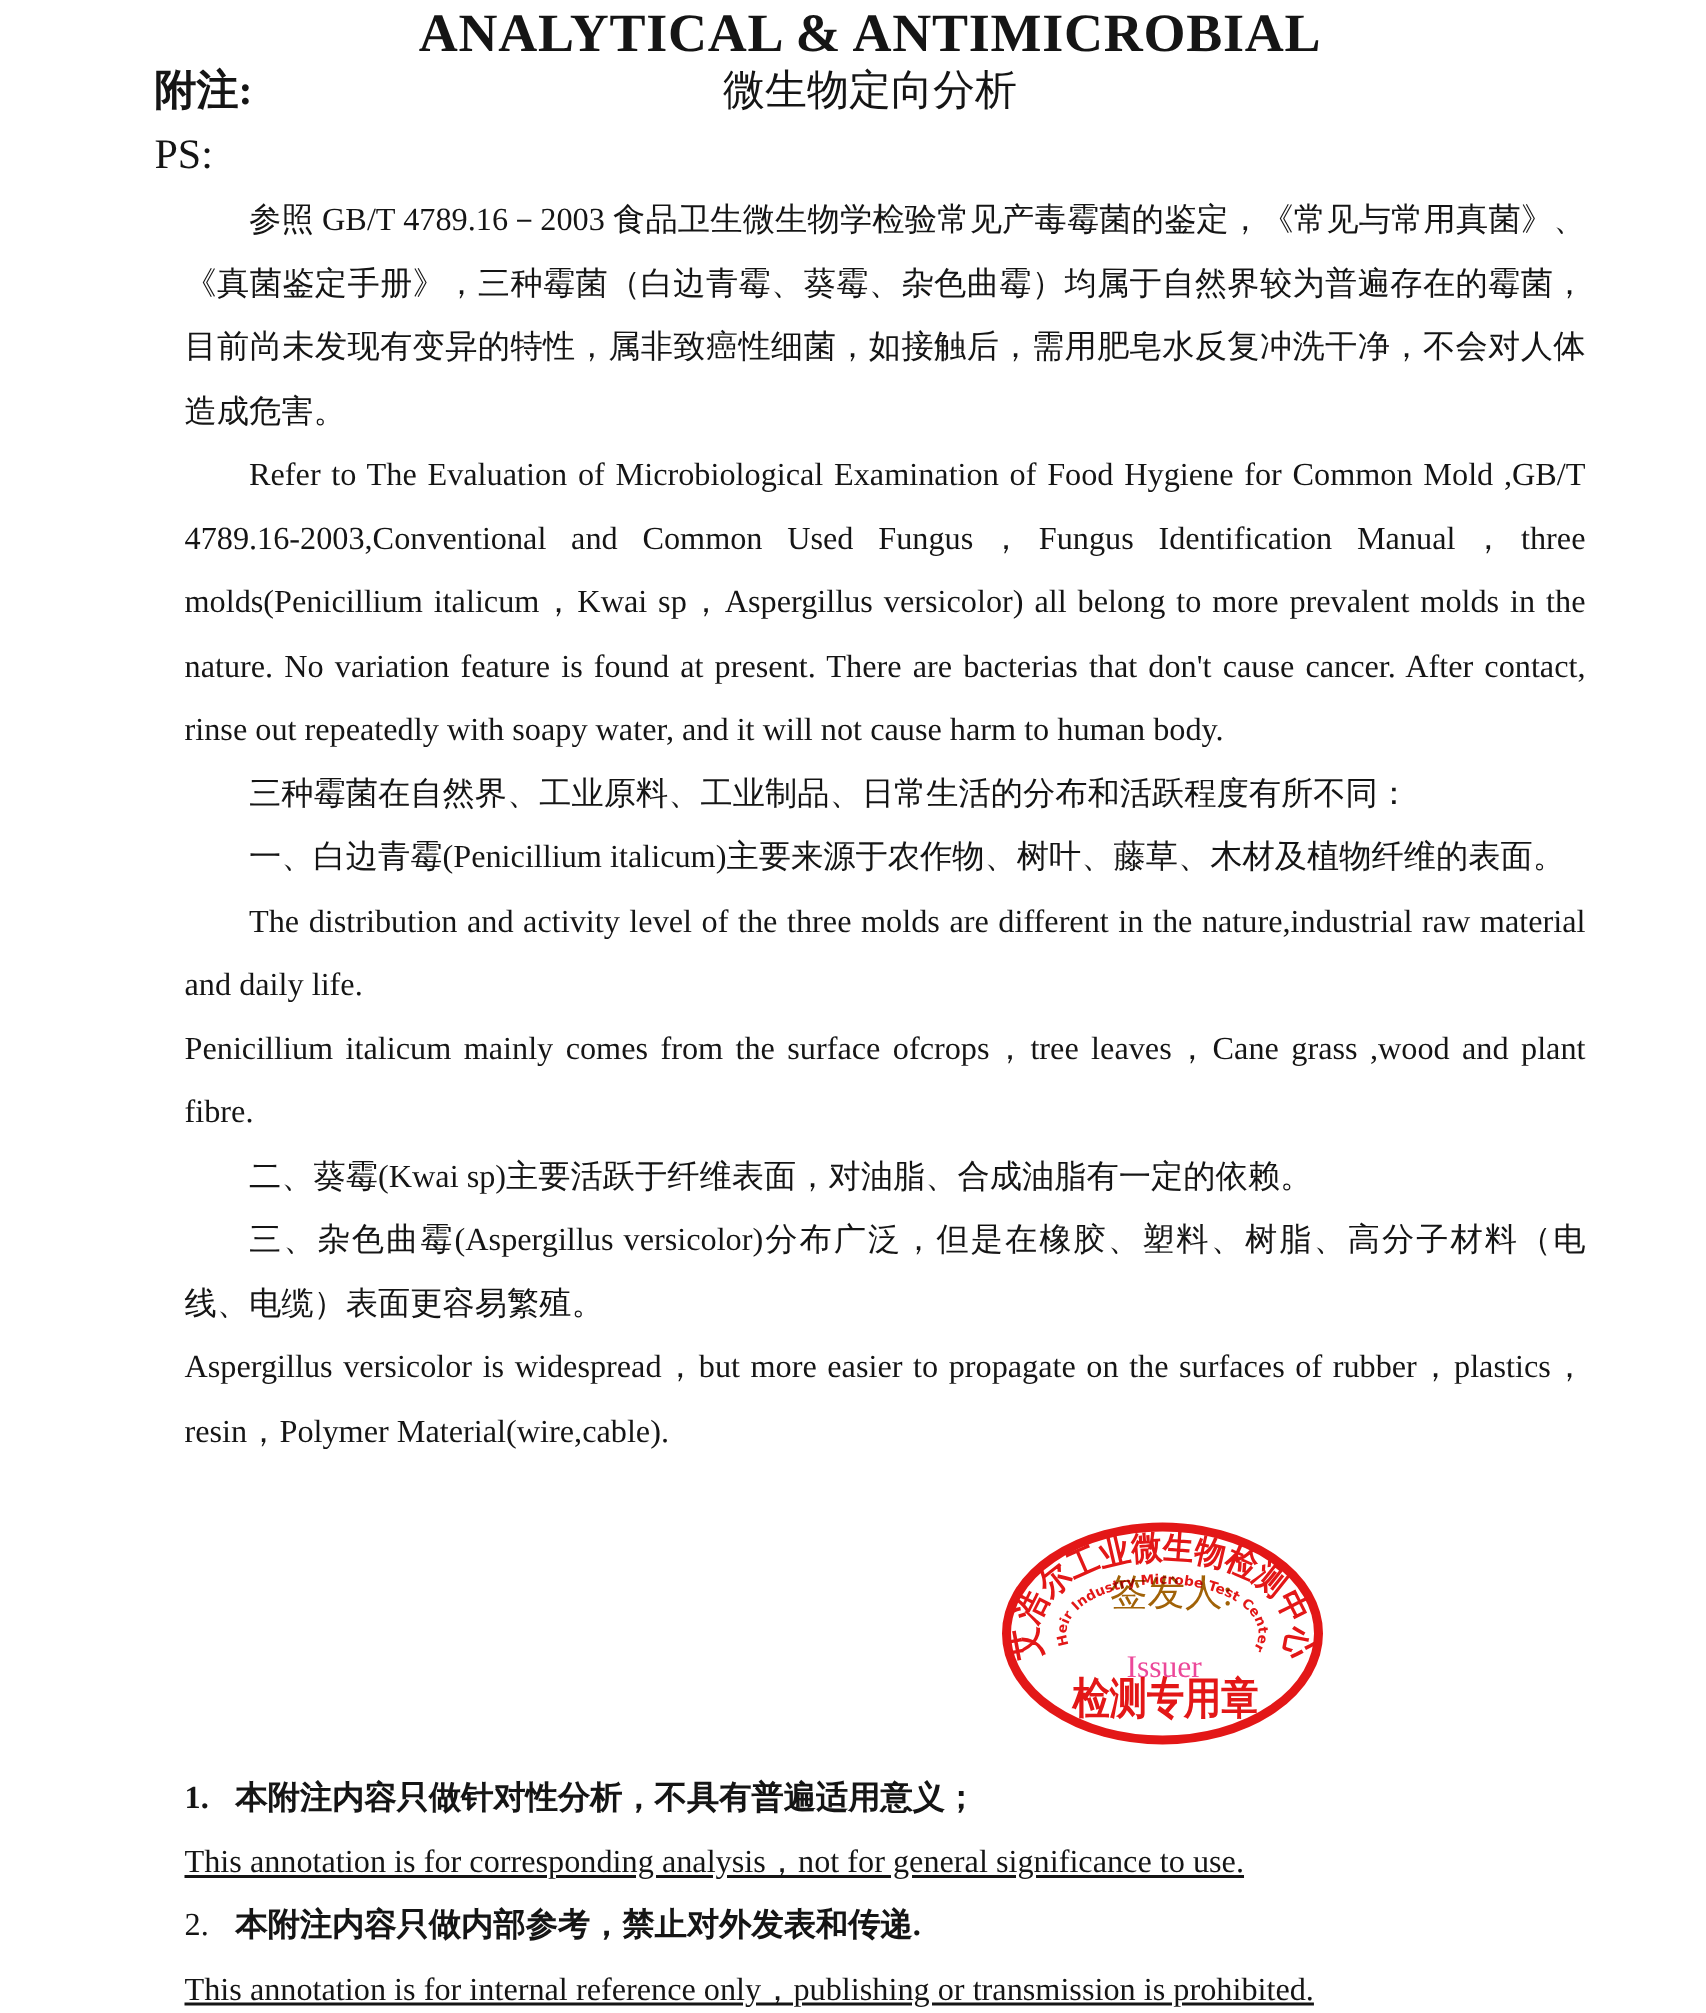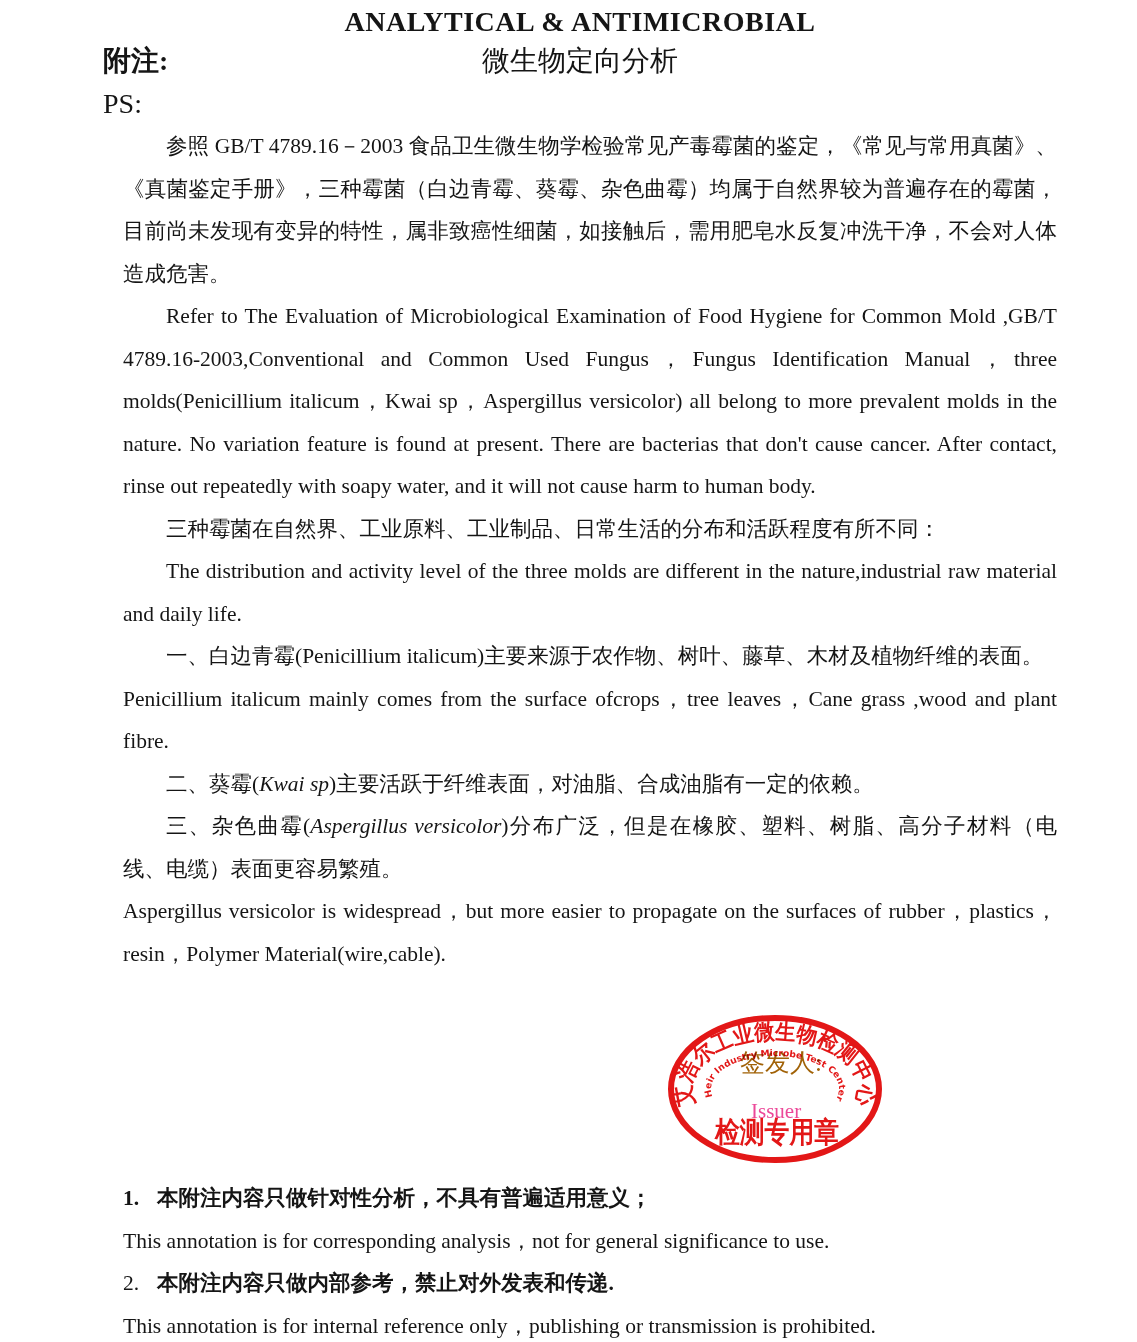--- a/index.html
+++ b/index.html
@@ -14,42 +14,42 @@
     color: #151515;
   }
   .content {
     position: absolute;
     left: 103px;
     top: 0;
     width: 954px;
   }
   .doc-title {
     margin-top: 4px;
-    font-size: 28px;
+    font-size: 36px;
     line-height: 36px;
     text-align: center;
     letter-spacing: 0.5px;
     white-space: nowrap;
   }
   .line { font-size: 28px; line-height: 42.5px; }
   .row { position: relative; }
   .row .left-label { font-weight: bold; }
   .row .centered {
     position: absolute; left: 0; right: 0;
     text-align: center; font-weight: normal;
   }
   .body p { font-size: 21.5px; line-height: 42.5px; text-align: justify; margin-left: 20px; }
   .indent { text-indent: 2em; }
   .no-justify { text-align: left !important; }
-  .it { font-style: italic; }
+  .it { }
   .stamp-spacer { height: 202px; }
   .note-cn { font-weight: bold; text-align: left !important; }
   .note-num { display: inline-block; min-width: 34px; font-weight: bold; }
   .note-num.regular { font-weight: normal; }
-  .note-en { font-weight: normal; text-align: left !important; }
+  .note-en { font-weight: normal; text-align: left !important; text-decoration: underline; }
   
   .issuer-cn {
     position: absolute; left: 740px; top: 1048px;
     font-size: 25px; line-height: 30px; color: #a16207;
   }
   .issuer-en {
     position: absolute; left: 751px; top: 1098px;
     font-size: 21px; line-height: 26px; color: #ec4899;
   }
   
@@ -73,23 +73,23 @@
       <span class="left-label">附注:</span>
       <span class="centered">微生物定向分析</span>
     </div>
 
     <div class="line">PS:</div>
 
     <div class="body">
       <p class="indent">参照 GB/T 4789.16－2003 食品卫生微生物学检验常见产毒霉菌的鉴定，《常见与常用真菌》、《真菌鉴定手册》，三种霉菌（白边青霉、葵霉、杂色曲霉）均属于自然界较为普遍存在的霉菌，目前尚未发现有变异的特性，属非致癌性细菌，如接触后，需用肥皂水反复冲洗干净，不会对人体造成危害。</p>
       <p class="indent">Refer to The Evaluation of Microbiological Examination of Food Hygiene for Common Mold ,GB/T 4789.16-2003,Conventional and Common Used Fungus，Fungus Identification Manual，three molds(Penicillium italicum，Kwai sp，Aspergillus versicolor) all belong to more prevalent molds in the nature. No variation feature is found at present. There are bacterias that don't cause cancer. After contact, rinse out repeatedly with soapy water, and it will not cause harm to human body.</p>
       <p class="indent no-justify">三种霉菌在自然界、工业原料、工业制品、日常生活的分布和活跃程度有所不同：</p>
+      <p class="indent no-justify">一、白边青霉(Penicillium italicum)主要来源于农作物、树叶、藤草、木材及植物纤维的表面。</p>
+
       <p class="indent">The distribution and activity level of the three molds are different in the nature,industrial raw material and daily life.</p>
-
-      <p class="indent no-justify">一、白边青霉(Penicillium italicum)主要来源于农作物、树叶、藤草、木材及植物纤维的表面。</p>
       <p>Penicillium italicum mainly comes from the surface ofcrops，tree leaves，Cane grass ,wood and plant fibre.</p>
 
       <p class="indent no-justify"><span>二、葵霉(</span><span class="it">Kwai sp</span><span>)主要活跃于纤维表面，对油脂、合成油脂有一定的依赖。</span></p>
 
       <p class="indent"><span>三、杂色曲霉(</span><span class="it">Aspergillus versicolor</span><span>)分布广泛，但是在橡胶、塑料、树脂、高分子材料（电线、电缆）表面更容易繁殖。</span></p>
       <p>Aspergillus versicolor is widespread，but more easier to propagate on the surfaces of rubber，plastics，resin，Polymer Material(wire,cable).</p>
 
       <div class="stamp-spacer"></div>
 
       <p class="note-cn"><span class="note-num">1.</span><span>本附注内容只做针对性分析，不具有普遍适用意义；</span></p>

